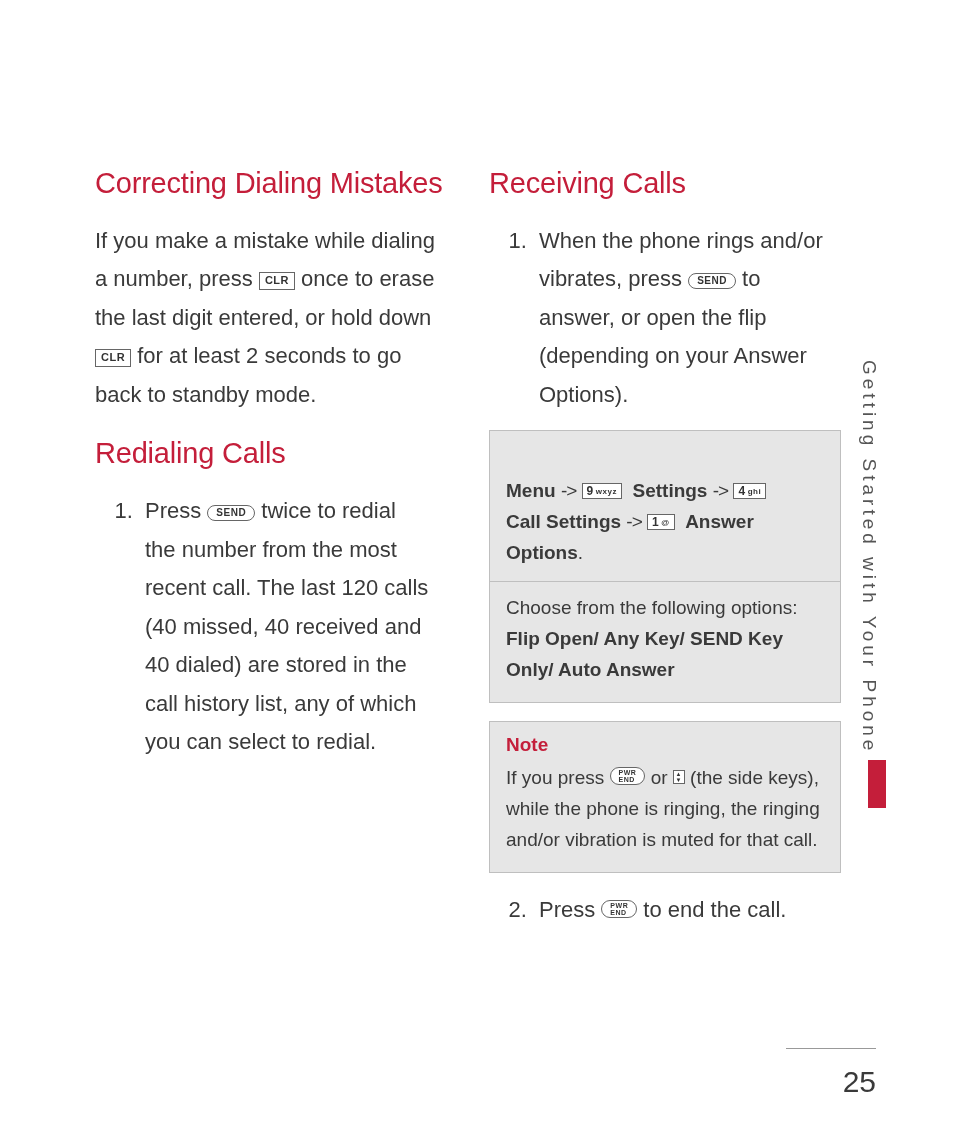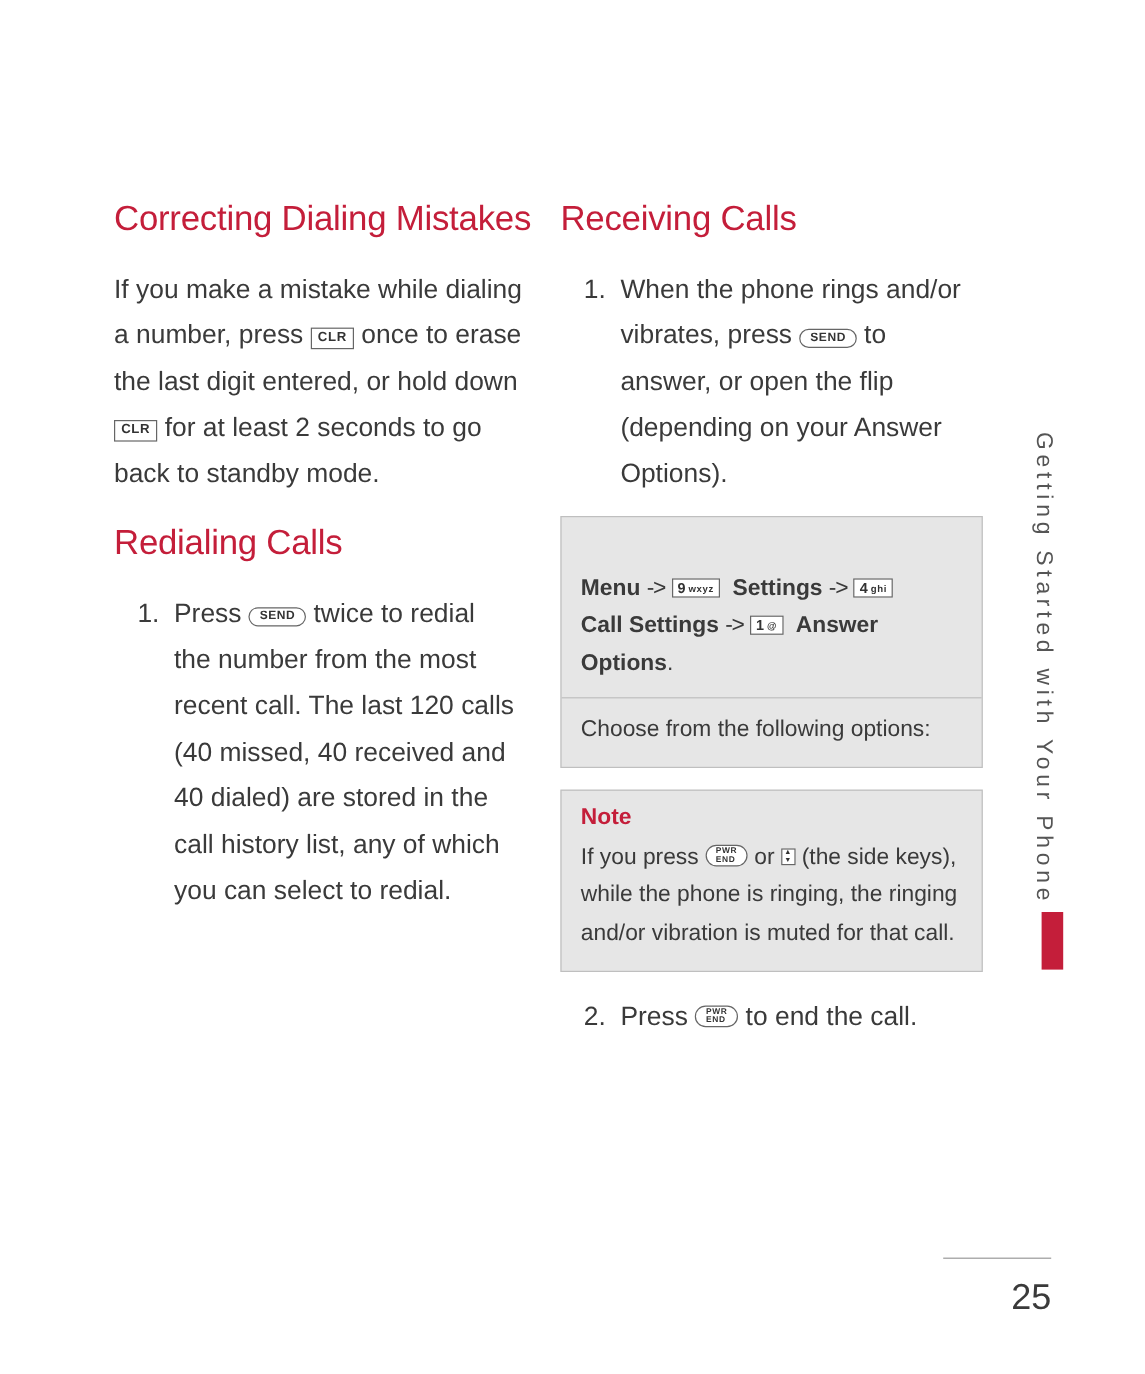--- a/index.html
+++ b/index.html
@@ -19,20 +19,21 @@
     height: 1145px;
     overflow: hidden;
   }
   .columns {
     position: absolute;
     top: 168px;
     left: 95px;
     width: 746px;
     display: flex;
     gap: 20px;
+    justify-content: space-between;
   }
   .col {
     width: 352px;
   }
   h2 {
     font-family: "Optima", "Helvetica Neue", Arial, sans-serif;
     font-weight: 400;
     color: #c41e3a;
     font-size: 29px;
     margin: 0 0 22px 0;
@@ -196,20 +197,21 @@
           <span class="keycap num"><span>9</span><span class="sub">wxyz</span></span>
           &nbsp;<b>Settings</b>
           <span class="arrow">-&gt;</span>
           <span class="keycap num"><span>4</span><span class="sub">ghi</span></span><br>
           <b>Call Settings</b>
           <span class="arrow">-&gt;</span>
           <span class="keycap num"><span>1</span><span class="sub">@</span></span>
           &nbsp;<b>Answer Options</b>.
           <div class="divider"></div>
           <span>Choose from the following options:</span><br>
+          <b>Flip Open/ Any Key/ SEND Key Only/ Auto Answer</b>
         </div>
       </div>
 
       <div class="box">
         <div class="box-title">Note</div>
         <div class="box-body">
           <span>If you press </span>
           <span class="keycap round" style="font-size:7px;line-height:1;">
             <span>PWR</span><br><span>END</span>
           </span>

